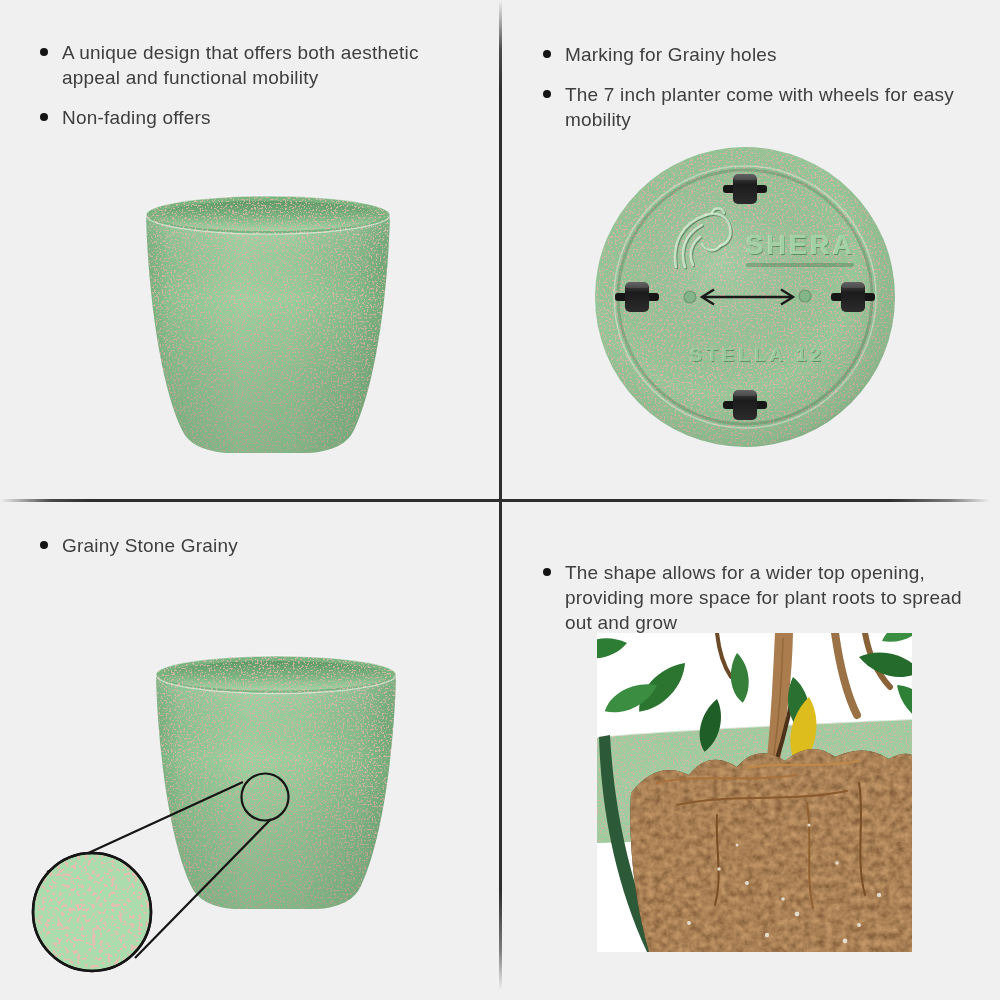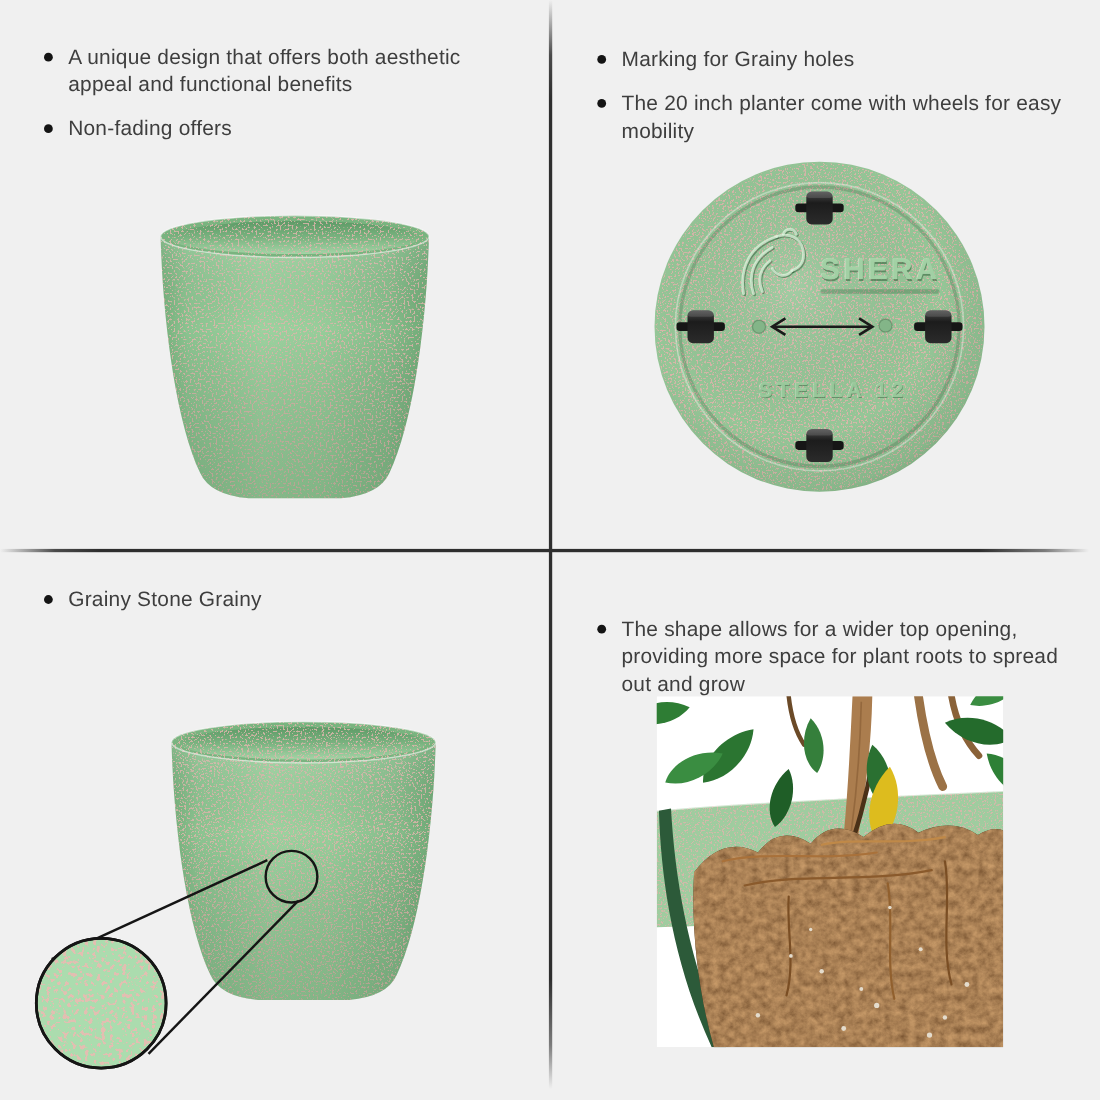--- a/index.html
+++ b/index.html
@@ -37,21 +37,21 @@
 
 <div class="canvas">
 
   <div class="divider-v"></div>
   <div class="divider-h"></div>
 
   <section>
     <ul class="bullets bl-tl">
       <li>
         <span class="dot"></span>
-        <span>A unique design that offers both aesthetic appeal and functional benefits</span>
+        <span>A unique design that offers both aesthetic appeal and functional mobility</span>
       </li>
       <li>
         <span class="dot"></span>
         <span>Non-fading offers</span>
       </li>
     </ul>
 
     <svg class="abs" style="left:140px;top:192px" width="256" height="272" viewBox="0 0 256 272">
       <defs>
         <linearGradient id="potBodyGrad" x1="0" y1="0" x2="1" y2="0">
@@ -108,21 +108,21 @@
   </section>
 
   <section>
     <ul class="bullets bl-tr">
       <li>
         <span class="dot"></span>
         <span>Marking for Grainy holes</span>
       </li>
       <li>
         <span class="dot"></span>
-        <span>The 20 inch planter come with wheels for easy mobility</span>
+        <span>The 7 inch planter come with wheels for easy mobility</span>
       </li>
     </ul>
 
     <svg class="abs" style="left:586px;top:142px" width="330" height="322" viewBox="0 0 330 322">
       <defs>
         <radialGradient id="bottomShade" cx="0.42" cy="0.38" r="0.72">
           <stop offset="0" stop-color="rgba(255,255,255,0.12)"></stop>
           <stop offset="0.62" stop-color="rgba(0,0,0,0)"></stop>
           <stop offset="0.86" stop-color="rgba(20,50,26,0.10)"></stop>
           <stop offset="1" stop-color="rgba(16,42,22,0.30)"></stop>

